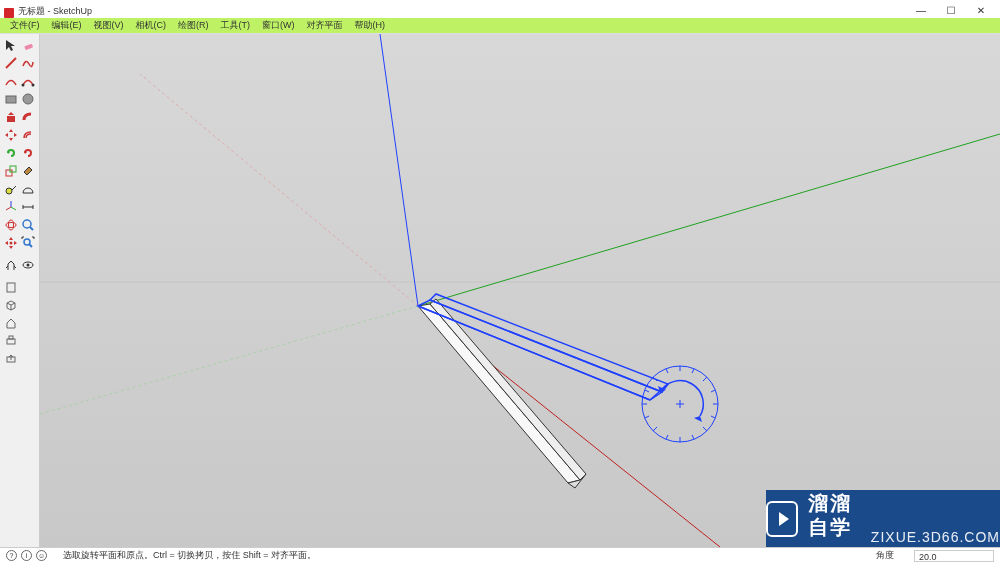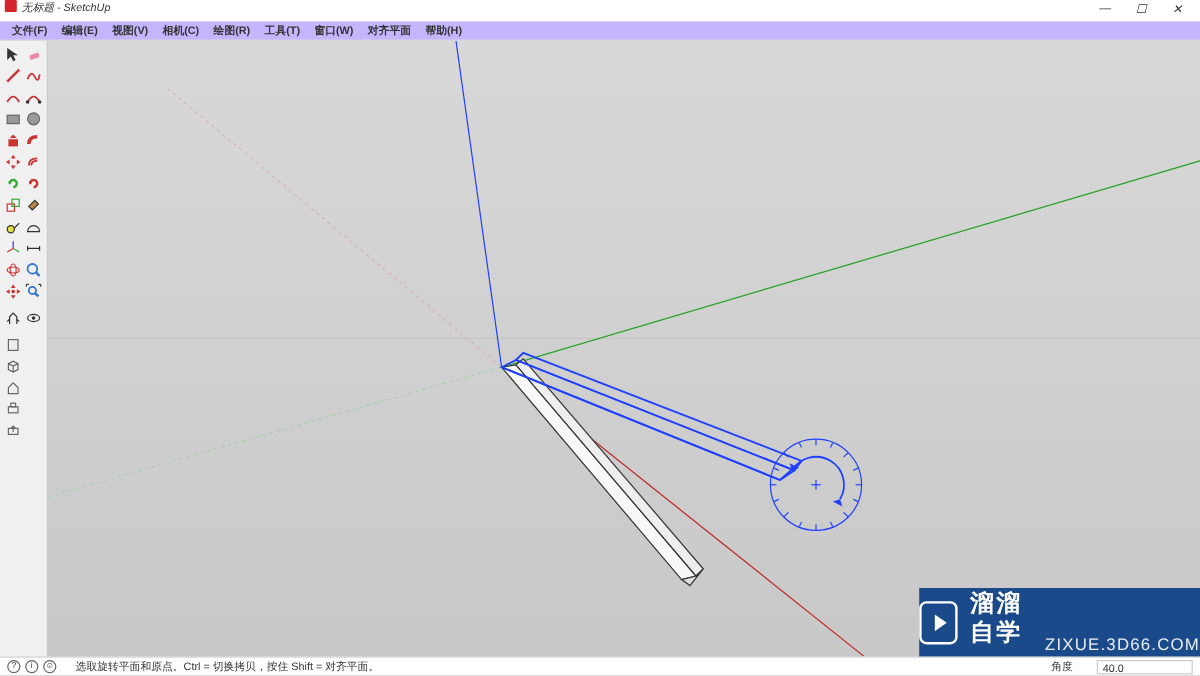--- a/index.html
+++ b/index.html
@@ -1,24 +1,24 @@
 <!DOCTYPE html>
 <html><head>
   <meta charset="utf-8">
   <style>
     * { margin: 0; padding: 0; box-sizing: border-box; font-family: "Microsoft YaHei", sans-serif; }
     body { width: 1000px; height: 563px; overflow: hidden; background: #c6c6c6; position: relative; }
     
-    .titlebar { height: 18px; background: #fff; display: flex; align-items: flex-start; padding: 0 4px; font-size: 9px; color: #333; font-style: italic; }
+    .titlebar { height: 18px; background: #fff; display: flex; align-items: flex-end; padding: 0 4px; font-size: 9px; color: #333; }
     .titlebar-icon { width: 10px; height: 10px; background: #d4252b; margin-right: 4px; border-radius: 1px; }
     .titlebar-title { flex: 1; }
     .window-controls { display: flex; gap: 0; }
     .window-btn { width: 30px; height: 15px; display: flex; align-items: center; justify-content: center; font-size: 10px; color: #333; }
     
-    .menubar { height: 16px; background: #c4b5fd; display: flex; align-items: center; padding: 0 4px; font-size: 9px; color: #333; border-bottom: 1px solid #ddd; font-weight: bold; }
+    .menubar { height: 16px; background: #bef264; display: flex; align-items: center; padding: 0 4px; font-size: 9px; color: #333; border-bottom: 1px solid #ddd; }
     .menu-item { padding: 0 6px; }
     
     .main-area { display: flex; height: calc(100% - 18px - 16px - 16px); }
     
     .toolbar { width: 40px; background: #f0f0f0; border-right: 1px solid #ccc; display: flex; flex-direction: column; padding: 2px; }
     .tool-row { display: flex; }
     .tool-btn { width: 18px; height: 18px; display: flex; align-items: center; justify-content: center; font-size: 11px; margin: 0; }
     .tool-separator { height: 4px; }
     
     .viewport { flex: 1; position: relative; background: #d4d4d4; overflow: hidden; }
@@ -350,21 +350,21 @@
 
 <div class="statusbar">
   <div class="status-icons">
     <div class="status-icon">?</div>
     <div class="status-icon">i</div>
     <div class="status-icon">☺</div>
   </div>
   <div class="status-hint">选取旋转平面和原点。Ctrl = 切换拷贝，按住 Shift = 对齐平面。</div>
   <div class="status-spacer"></div>
   <div class="status-label">角度</div>
-  <div class="status-value">40.0</div>
+  <div class="status-value">20.0</div>
 </div>
 
 <div class="watermark">
   <div class="wm-icon">
       <div class="wm-play"></div>
     </div>
   <div class="wm-text">
     <div class="wm-title">溜溜自学</div>
     <div class="wm-sub">ZIXUE.3D66.COM</div>
   </div>

